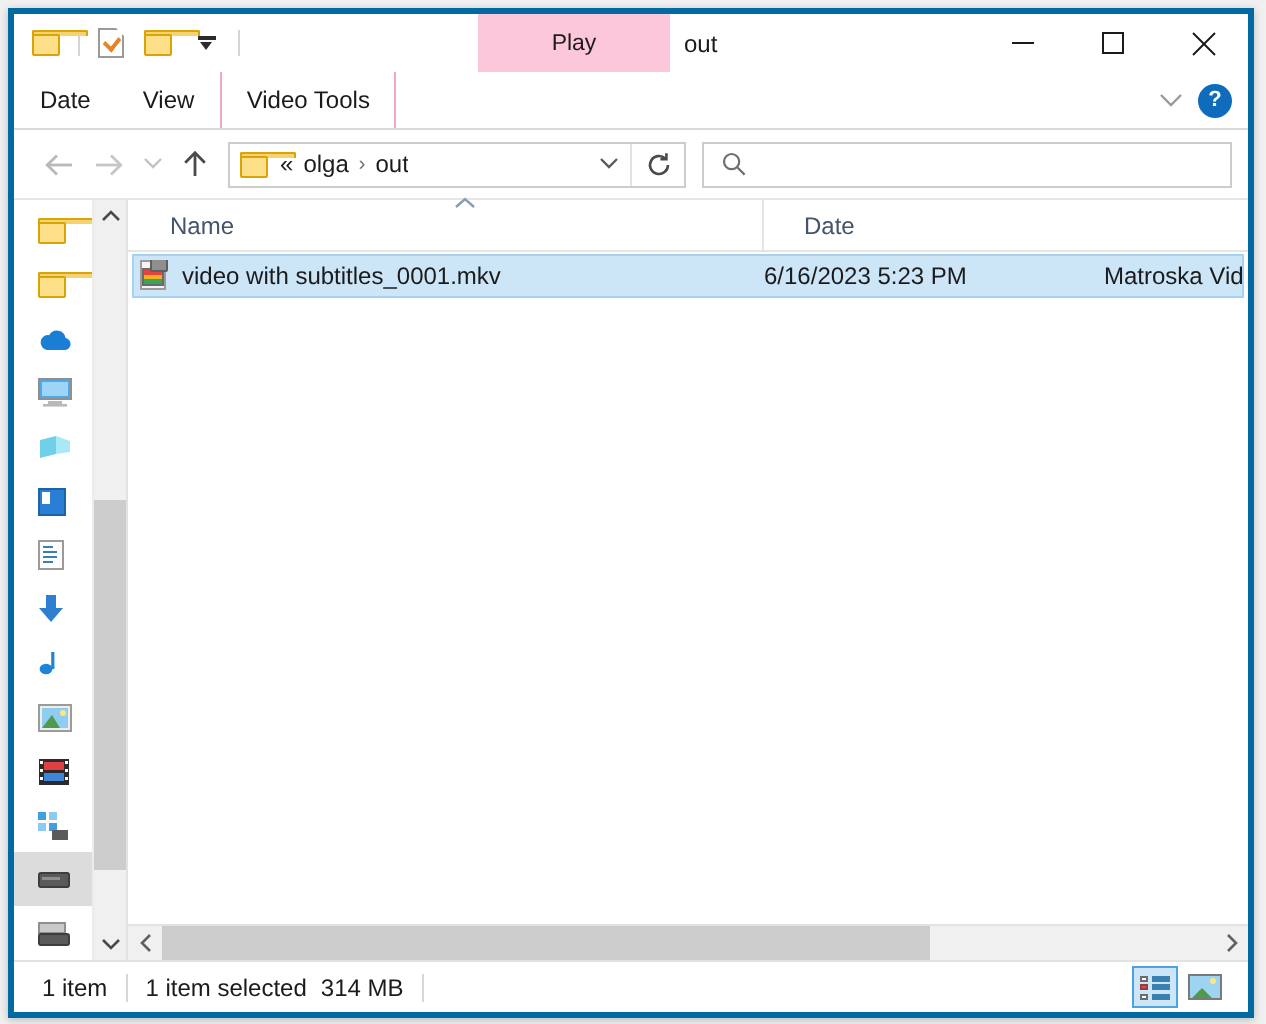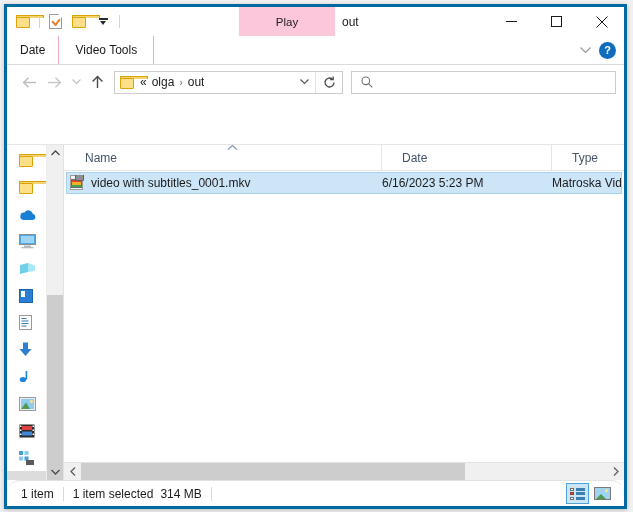--- a/index.html
+++ b/index.html
@@ -190,21 +190,21 @@
     padding: 0 13px;
     height: 28px;
     box-sizing: border-box;
   }
   .tab.file {
     background: #0f6cbd;
     color: #ffffff;
     padding: 0 19px;
   }
   .tab.ctx {
-    width: 96px;
+    width: 88px;
     padding: 8px;
     border-left: 1px solid #f0a8c4;
     border-right: 1px solid #f0a8c4;
     box-sizing: border-box;
   }
   .ribbon-right {
     position: absolute;
     right: 4px;
     top: 0;
     height: 28px;
@@ -320,21 +320,20 @@
   }
   .searchbox input::placeholder { color: #6f6f6f; opacity: 1; }
 
   
   .content {
     flex: 1 1 auto;
     display: flex;
     min-height: 0;
     background: #ffffff;
     border-top: 1px solid #e6e6e6;
-    margin-top: 45px;
   }
 
   
   .navpane {
     width: 56px;
     flex: 0 0 56px;
     position: relative;
     background: #ffffff;
     border-right: 1px solid #e2e2e2;
     overflow: hidden;
@@ -512,21 +511,20 @@
     height: 26px;
     flex: 0 0 auto;
     background: #ffffff;
     border-top: 1px solid #e2e2e2;
     display: flex;
     align-items: center;
     padding: 0 4px 0 14px;
     box-sizing: border-box;
     font-size: 12px;
     color: #1b1b1b;
-    border-radius: 13px;
   }
   .sb-sep {
     width: 1px;
     height: 14px;
     background: #d8d8d8;
     margin: 0 9px;
   }
   .sb-right {
     margin-left: auto;
     display: flex;
@@ -636,20 +634,21 @@
           <svg width="12" height="12" viewBox="0 0 12 12">
               <line x1="0.5" y1="0.5" x2="11.5" y2="11.5" stroke="#1b1b1b" stroke-width="1"></line>
               <line x1="11.5" y1="0.5" x2="0.5" y2="11.5" stroke="#1b1b1b" stroke-width="1"></line>
             </svg>
         </div>
       </div>
     </div>
 
     <div class="tabstrip">
       <div class="tab">Date</div>
+      <div class="tab">View</div>
       <div class="tab ctx">Video Tools</div>
 
       <div class="ribbon-right">
         <div class="chev-dn">
           <svg width="11" height="7" viewBox="0 0 11 7">
               <polyline points="0.5,0.5 5.5,5.5 10.5,0.5" fill="none" stroke="#9a9a9a" stroke-width="1.2"></polyline>
             </svg>
         </div>
         <div class="help-btn">?</div>
       </div>
@@ -847,21 +846,20 @@
         <div class="colheader">
           <div class="col first col-name">
             <span>Name</span>
             <span class="sort-caret">
               <svg width="11" height="7" viewBox="0 0 11 7">
                   <polyline points="1,5.5 5.5,1.5 10,5.5" fill="none" stroke="#8a9bb5" stroke-width="1.2"></polyline>
                 </svg>
             </span>
           </div>
           <div class="col col-date">Date</div>
-          <div class="col col-type">Type</div>
         </div>
 
         <div class="rows">
           <div class="row selected">
             <div class="cell name">
               <span class="mkv-ico">
                 <span class="page"></span>
                   <span class="film"></span>
                   <span class="cam"></span>
               </span>

